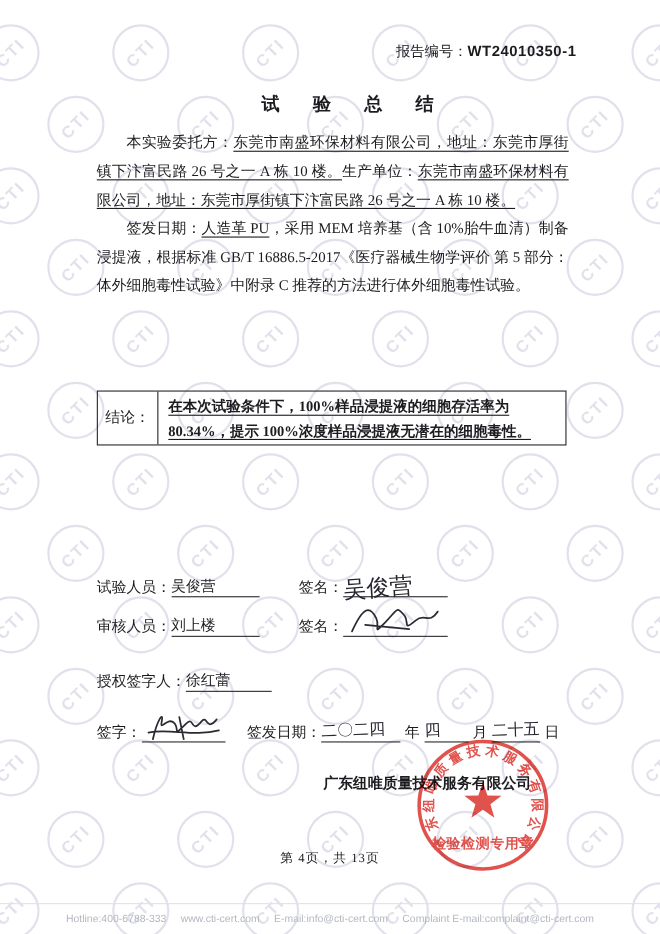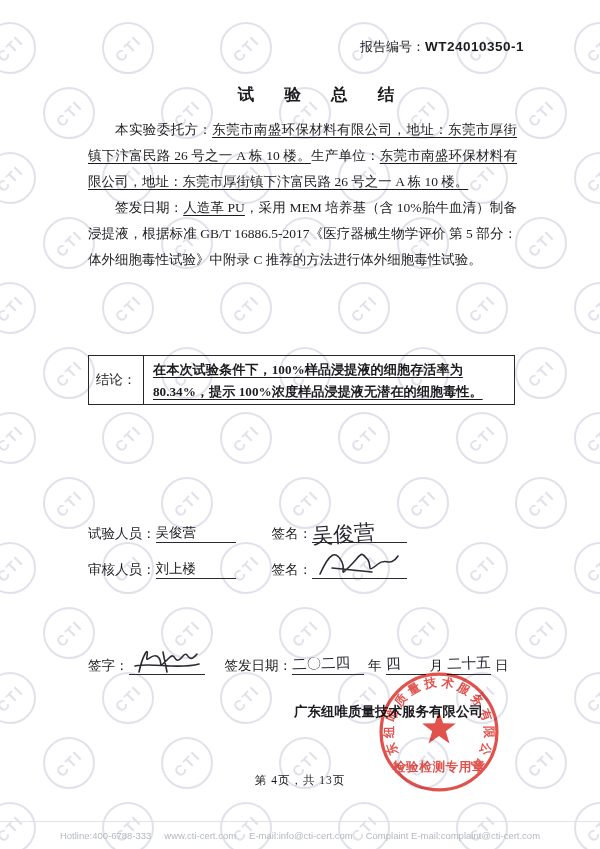--- a/index.html
+++ b/index.html
@@ -300,20 +300,24 @@
       <span class="field" style="width:80px;"><span>刘上楼</span></span>
       <span class="gap36"></span>
       <span>签名：</span>
       <span class="field" style="width:95px;">
         <svg class="scribble" width="92" height="34" viewBox="0 0 92 34">
           <path d="M8 26 C18 4 24 2 30 14 C34 22 26 30 38 18 C50 6 48 2 56 12 C60 18 54 26 66 16 C74 9 78 20 86 8 M20 20 L60 24" fill="none" stroke="#2a2a32" stroke-width="1.6" stroke-linecap="round"></path>
         </svg>
       </span>
     </div>
 
+    <div class="abs sig-row" style="top:610px;left:88px;">
+      <span>授权签字人：</span>
+      <span class="field" style="width:78px;"><span>徐红蕾</span></span>
+    </div>
 
     <div class="abs sig-row" style="top:656px;left:88px;">
       <span>签字：</span>
       <span class="field" style="width:76px;">
         <svg class="scribble" width="76" height="36" viewBox="0 0 76 36">
           <path d="M10 30 C14 12 20 4 18 14 C16 24 24 8 30 16 C34 22 28 28 40 16 C48 8 44 26 54 14 C60 7 58 24 68 12 M6 24 C24 20 48 28 70 22 M34 10 L38 30" fill="none" stroke="#2a2a32" stroke-width="1.6" stroke-linecap="round"></path>
         </svg>
       </span>
       <span class="gap20"></span>
       <span>签发日期：</span>

